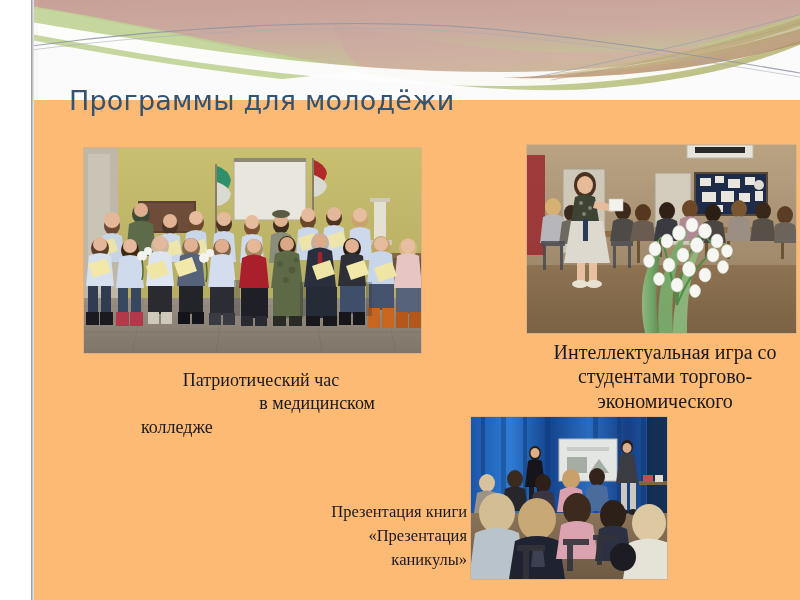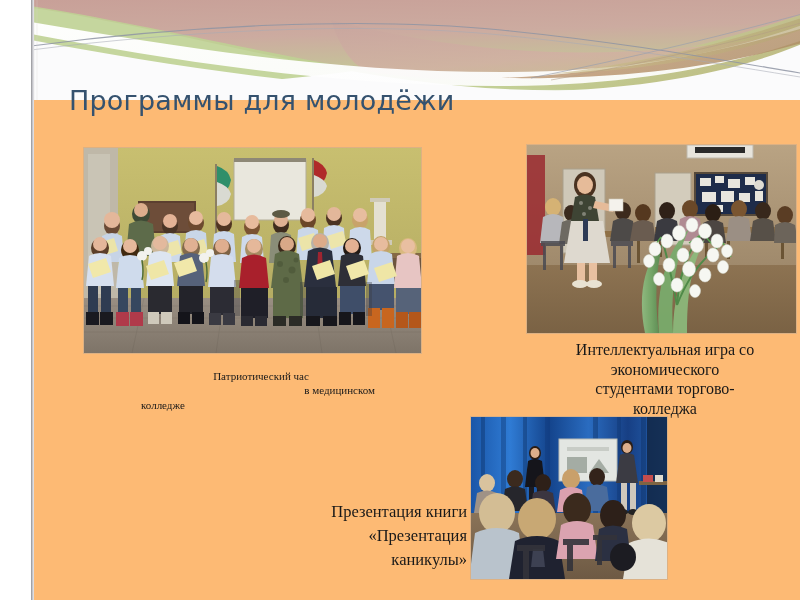--- a/index.html
+++ b/index.html
@@ -69,36 +69,36 @@
 
   #photo-medical  { left: 53px;  top: 148px; width: 337px; height: 205px; }
   #photo-game     { left: 496px; top: 145px; width: 269px; height: 188px; }
   #photo-book     { left: 440px; top: 417px; width: 196px; height: 162px; }
 
   
   .caption {
     position: absolute;
     font-family: "Liberation Serif", "DejaVu Serif", serif;
     color: #191919;
-    font-size: 11px;
+    font-size: 18px;
     line-height: 1.30;
     z-index: 25;
   }
   #caption-medical {
     left: 110px; top: 369px; width: 240px;
     text-align: right;
   }
   #caption-medical .ln1 { text-align: center; }
   #caption-medical .ln2 { text-align: right; padding-right: 6px;}
   #caption-medical .ln3 { text-align: left; padding-right: 28px;}
 
   #caption-game {
     left: 500px; top: 340px; width: 268px;
     text-align: center;
-    font-size: 16px;
+    font-size: 20px;
     line-height: 1.22;
   }
   #caption-book {
     left: 236px; top: 500px; width: 200px;
     text-align: right;
     font-size: 16.5px;
     line-height: 1.45;
   }
 </style>
 </head>
@@ -574,23 +574,22 @@
           <ellipse cx="132" cy="134" rx="5.5" ry="6.5"></ellipse>
           <ellipse cx="150" cy="140" rx="6" ry="7"></ellipse>
           <ellipse cx="168" cy="146" rx="5.5" ry="6.5"></ellipse>
         </g>
       </g>
     </svg>
   </div>
 
   <div class="caption" id="caption-game">
     <div>Интеллектуальная игра со</div>
+    <div>студентами торгово-</div>
     <div>экономического</div>
-    <div>студентами торгово-</div>
-    <div>колледжа</div>
   </div>
 
   <div class="photo" id="photo-book">
     <svg width="196" height="162" viewBox="0 0 196 162" xmlns="http://www.w3.org/2000/svg">
       <defs>
         <linearGradient id="curtainB" x1="0" y1="0" x2="1" y2="0">
           <stop offset="0%" stop-color="#1a56a8"></stop>
           <stop offset="20%" stop-color="#2f7bd4"></stop>
           <stop offset="40%" stop-color="#14448c"></stop>
           <stop offset="60%" stop-color="#2a6cc0"></stop>

